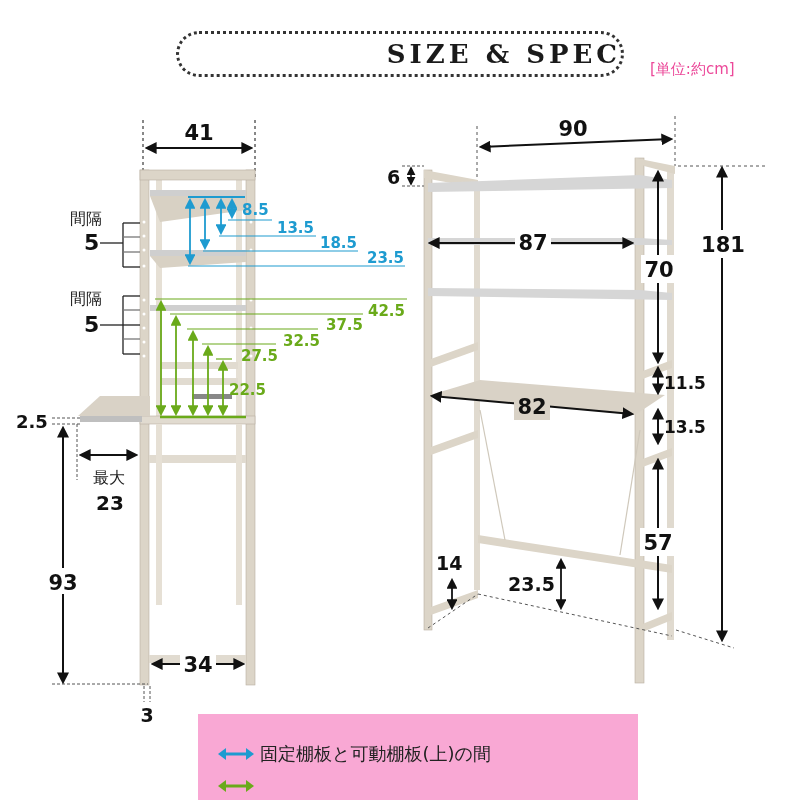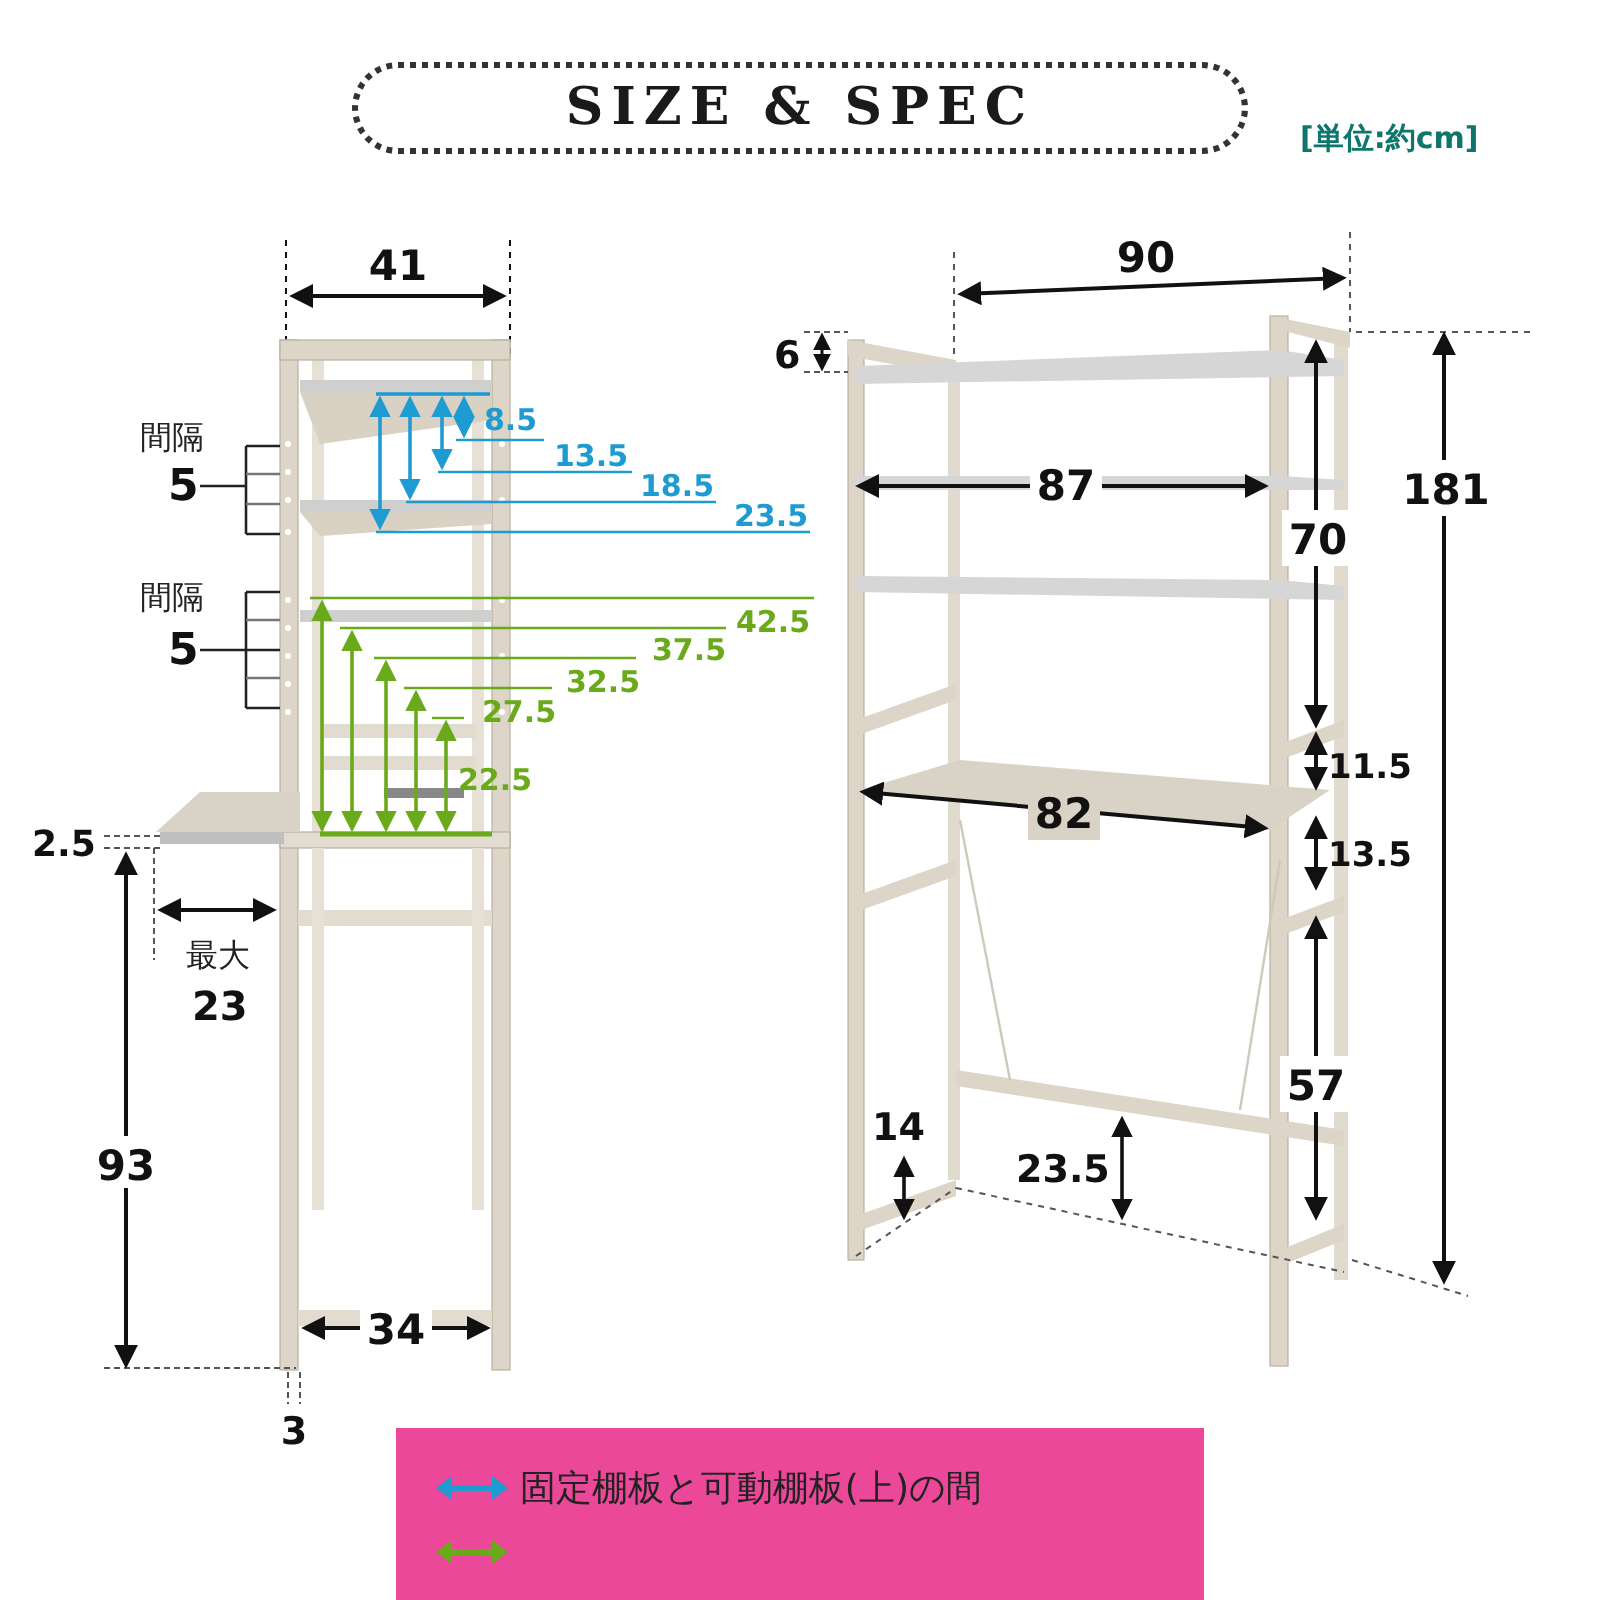--- a/index.html
+++ b/index.html
@@ -1,26 +1,26 @@
 <!DOCTYPE html>
 <html><head>
 <meta charset="utf-8">
 <style>
   html, body { margin: 0; padding: 0; background: #ffffff; }
   body { width: 800px; height: 800px; position: relative; overflow: hidden;
          font-family: "DejaVu Sans", "Liberation Sans", sans-serif; }
   .title-box { position: absolute; left: 176px; top: 31px; width: 448px; height: 46px;
                border: 3px dotted #333; border-radius: 24px; box-sizing: border-box;
-               display: flex; align-items: center; justify-content: center; }
+               display: flex; align-items: center; justify-content: flex-end; }
   .title { font-family: "DejaVu Serif", "Liberation Serif", serif; font-weight: bold;
            font-size: 26px; letter-spacing: 4px; color: #1a1a1a; }
-  .unit { position: absolute; left: 650px; top: 60px; font-size: 15px; color: #0f766e; font-weight: bold; }
+  .unit { position: absolute; left: 650px; top: 60px; font-size: 15px; color: #ec4899; }
   svg.drawing { position: absolute; left: 0; top: 0; }
-  .legend { position: absolute; left: 198px; top: 714px; width: 404px; height: 86px;
-            background: #ec4899; box-sizing: border-box; padding: 14px 0 0 20px; }
+  .legend { position: absolute; left: 198px; top: 714px; width: 440px; height: 86px;
+            background: #f9a8d4; box-sizing: border-box; padding: 24px 0 0 20px; }
   .legend-row { display: flex; align-items: center; height: 32px; font-size: 18px; color: #222; }
   .legend-arrow { width: 36px; height: 14px; margin-right: 6px; }
 </style>
 </head>
 <body>
 
 <div class="title-box">
   <span class="title">SIZE &amp; SPEC</span>
 </div>
 <div class="unit">[単位:約cm]</div>

